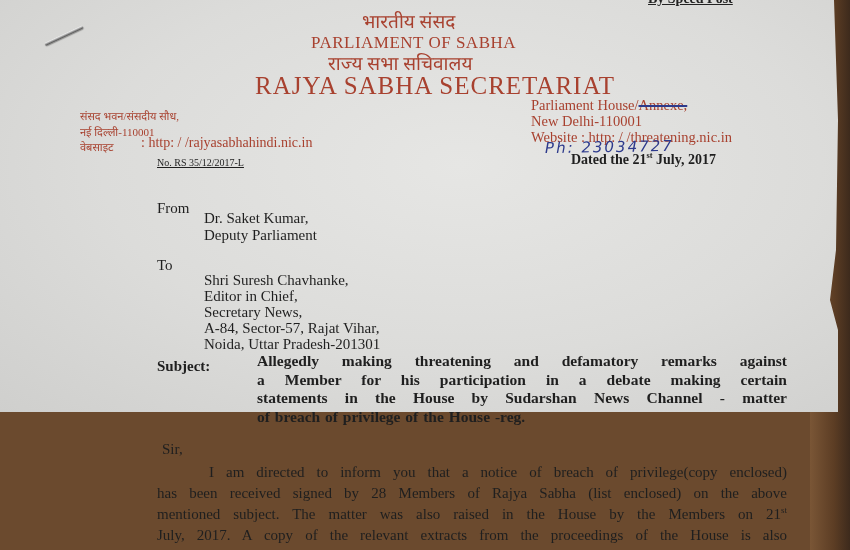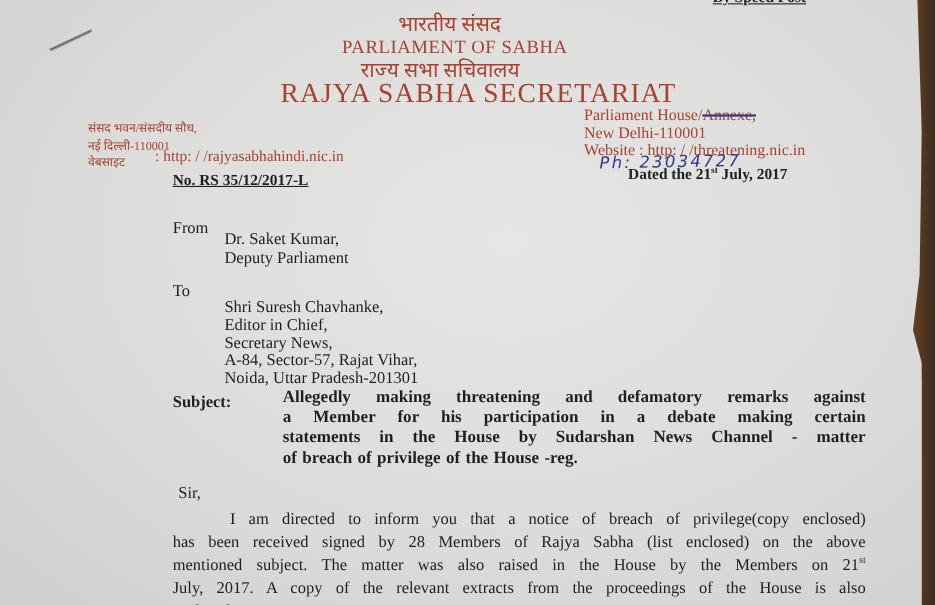--- a/index.html
+++ b/index.html
@@ -6,42 +6,42 @@
     body {
       width: 850px; height: 550px; overflow: hidden; position: relative;
       background: #6b4a2e;
       font-family: "Liberation Serif", "DejaVu Serif", serif;
     }
     .bg-right {
       position: absolute; top: 0; right: 0; width: 40px; height: 550px;
       background: linear-gradient(90deg, #7a5636 0%, #5c3d24 60%, #3d2a1c 100%);
     }
     .paper {
-      position: absolute; left: 0; top: 0; width: 838px; height: 550px;
+      position: absolute; left: 0; top: 0; width: 838px; height: 412px;
       background: radial-gradient(ellipse at 55% 40%, #e6e6e4 0%, #dcdcda 55%, #cfcfcd 100%);
       clip-path: polygon(0 0, 834px 0, 838px 120px, 836px 250px, 830px 300px, 838px 330px, 840px 550px, 0 550px);
     }
     .abs { position: absolute; white-space: nowrap; }
     .red { color: #a8412f; }
     .blk { color: #1f1f1f; }
     .top-clip {
       left: 648px; top: -9px; font-size: 14px; font-weight: bold; color: #222;
       text-decoration: underline;
     }
     .hi-title { font-size: 19px; }
     .en-title { font-size: 17px; letter-spacing: 0.5px; }
     .en-big { font-size: 25px; letter-spacing: 1px; }
     .small-hi { font-size: 11px; }
     .addr { font-size: 14.5px; line-height: 16px; }
     .strike { text-decoration: line-through; text-decoration-color: #2d3a8c; text-decoration-thickness: 2px; }
     .hand {
       font-family: "DejaVu Sans", sans-serif; color: #2d3a8c; font-size: 15px;
       letter-spacing: 2px; transform: rotate(-1deg); font-style: italic;
     }
-    .refno { font-size: 14px; font-weight: bold; text-decoration: underline; }
+    .refno { font-size: 10px; font-weight: normal; text-decoration: underline; }
     .date { font-size: 14px; font-weight: bold; }
     sup { font-size: 0.6em; vertical-align: super; line-height: 0; }
     .body-txt { font-size: 15px; line-height: 18px; color: #1f1f1f; }
     .subj-label { font-size: 15px; font-weight: bold; color: #1f1f1f; }
     .subj-text {
       position: absolute; left: 257px; top: 352px; width: 530px;
       font-size: 15.5px; font-weight: bold; line-height: 18.5px; color: #1f1f1f;
       text-align: justify; word-spacing: 1px;
     }
     .subj-line { display: block; text-align: justify; text-align-last: justify; white-space: nowrap; }

